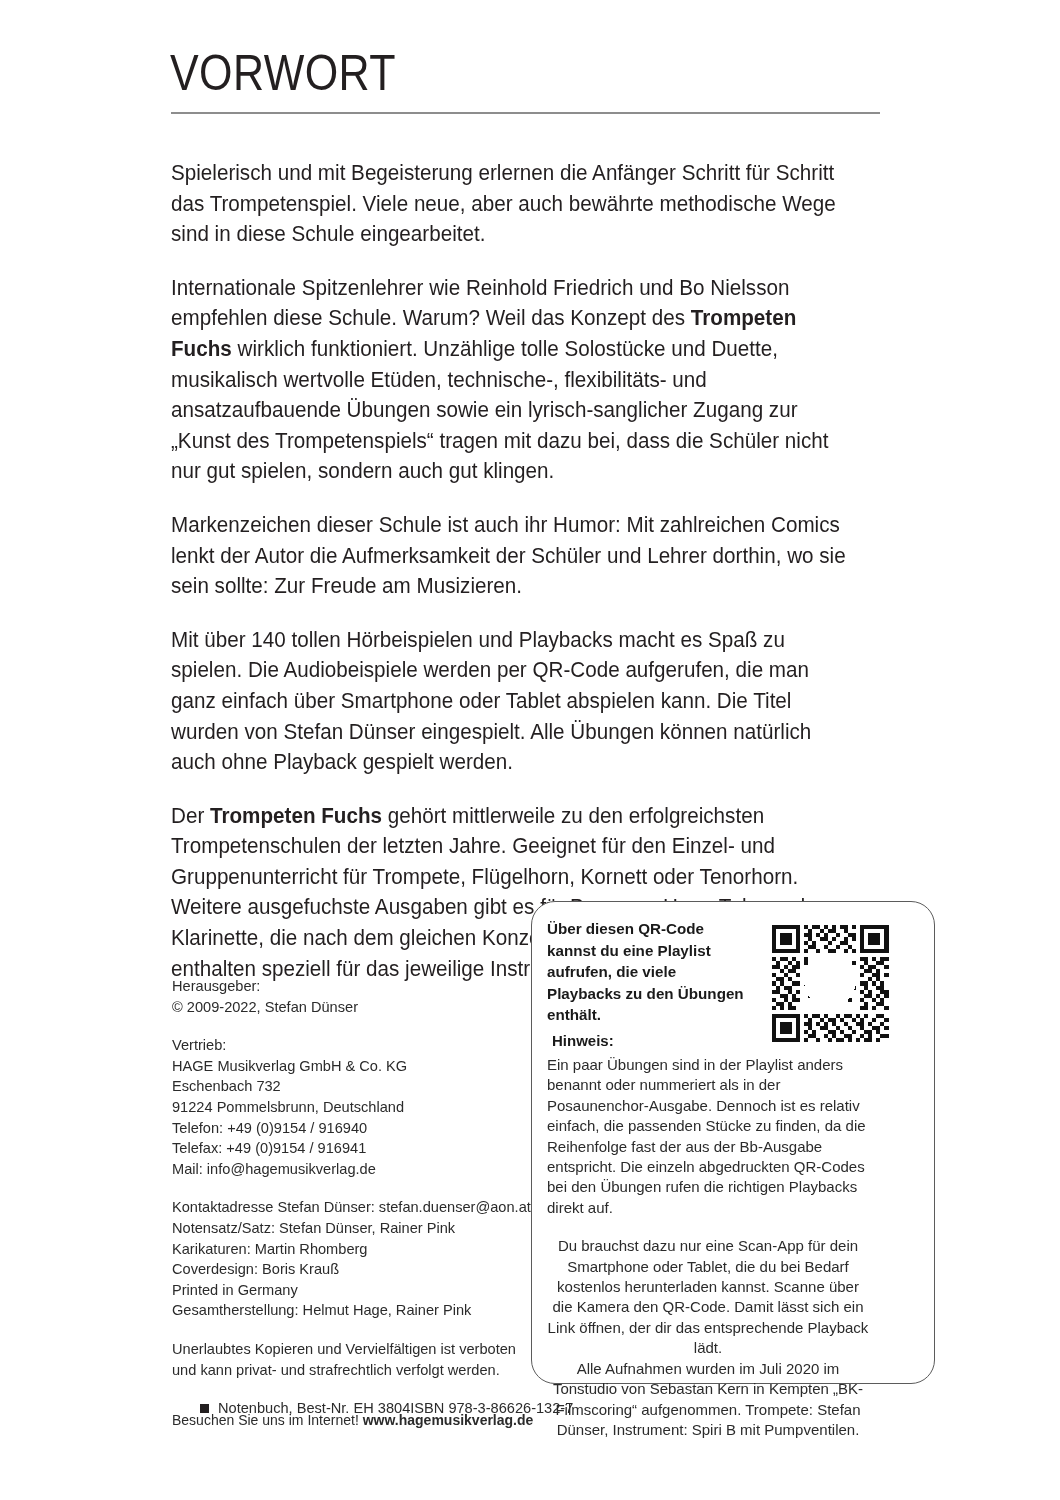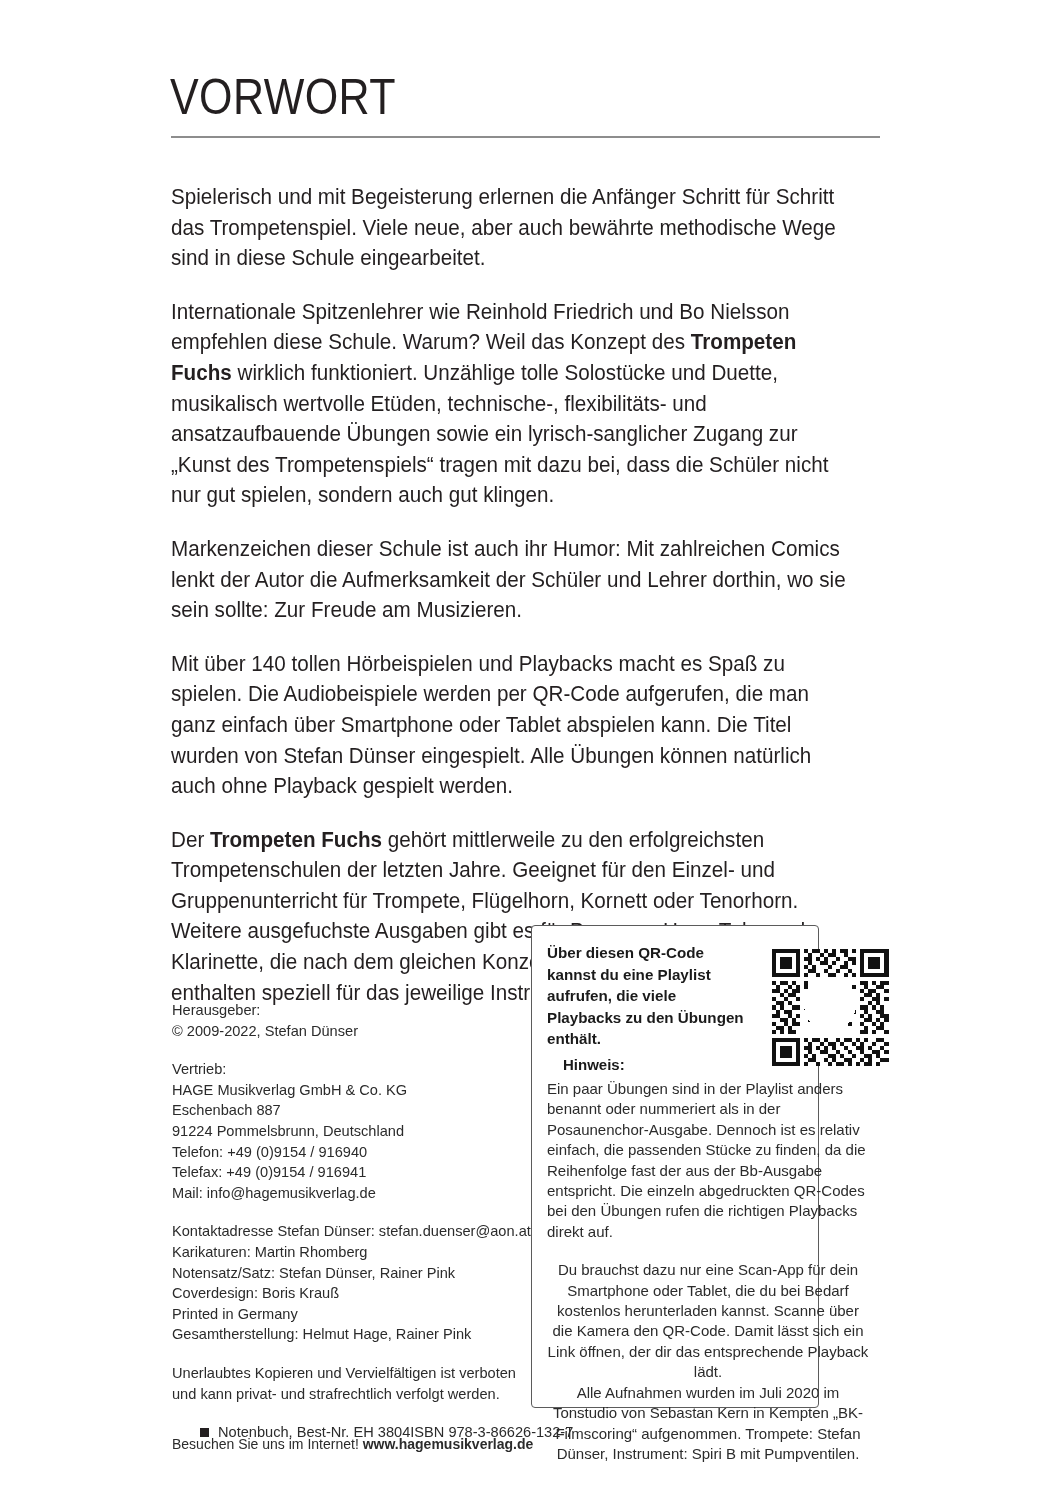--- a/index.html
+++ b/index.html
@@ -13,21 +13,20 @@
     height: 1500px;
     position: relative;
     font-family: "Liberation Sans", sans-serif;
     color: #231f20;
     overflow: hidden;
   }
 
   .page {
     position: absolute;
     inset: 0;
-    margin-top: 24px;
   }
 
   
   .page-title {
     position: absolute;
     left: 170px;
     top: 44px;
     font-family: "Liberation Sans", sans-serif;
     font-size: 50px;
     line-height: 58px;
@@ -103,25 +102,25 @@
     color: #2b2b2b;
     white-space: nowrap;
   }
   .internet-line b { font-weight: 700; }
 
   
   .qr-box {
     position: absolute;
     left: 531px;
     top: 901px;
-    width: 288px;
+    width: 404px;
     height: 483px;
     box-sizing: border-box;
     border: 1.6px solid #5b5b5b;
-    border-radius: 4px;
+    border-radius: 24px;
     background: #ffffff;
   }
   .qr-box-inner {
     position: absolute;
     left: 15px;
     top: 14px;
     right: 12px;
     bottom: 10px;
   }
   .qr-headline {
@@ -138,21 +137,21 @@
     position: absolute;
     left: 224px;
     top: 9px;
     width: 118px;
     height: 117px;
   }
   .qr-graphic svg { display: block; width: 118px; height: 117px; }
 
   .qr-hinweis-label {
     position: absolute;
-    left: 16px;
+    left: 5px;
     top: 115px;
     font-size: 15px;
     line-height: 20px;
     font-weight: 700;
     color: #1a1a1a;
   }
   .qr-note-body {
     position: absolute;
     left: 0;
     top: 139px;
@@ -181,30 +180,30 @@
     </div>
 
   <div class="colophon">
     <div class="blk">
         <div class="line">Herausgeber:</div>
         <div class="line">© 2009-2022, Stefan Dünser</div>
       </div>
     <div class="blk">
         <div class="line">Vertrieb:</div>
         <div class="line">HAGE Musikverlag GmbH &amp; Co. KG</div>
-        <div class="line">Eschenbach 887</div>
+        <div class="line">Eschenbach 732</div>
         <div class="line">91224 Pommelsbrunn, Deutschland</div>
         <div class="line">Telefon: +49 (0)9154 / 916940</div>
         <div class="line">Telefax: +49 (0)9154 / 916941</div>
         <div class="line">Mail: info@hagemusikverlag.de</div>
       </div>
     <div class="blk">
         <div class="line">Kontaktadresse Stefan Dünser: stefan.duenser@aon.at</div>
+        <div class="line">Notensatz/Satz: Stefan Dünser, Rainer Pink</div>
         <div class="line">Karikaturen: Martin Rhomberg</div>
-        <div class="line">Notensatz/Satz: Stefan Dünser, Rainer Pink</div>
         <div class="line">Coverdesign: Boris Krauß</div>
         <div class="line">Printed in Germany</div>
         <div class="line">Gesamtherstellung: Helmut Hage, Rainer Pink</div>
       </div>
     <div class="blk">
         <div class="line">Unerlaubtes Kopieren und Vervielfältigen ist verboten</div>
         <div class="line">und kann privat- und strafrechtlich verfolgt werden.</div>
       </div>
     <div class="blk isbn-line">
       <span class="isbn-square"></span>

